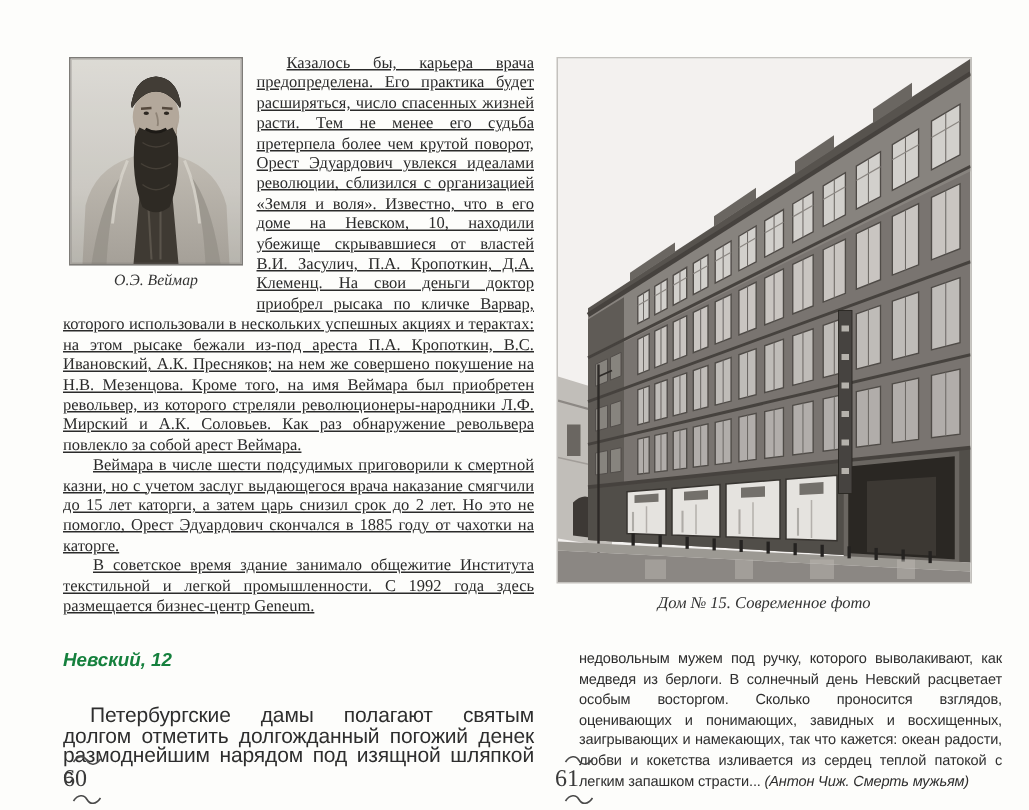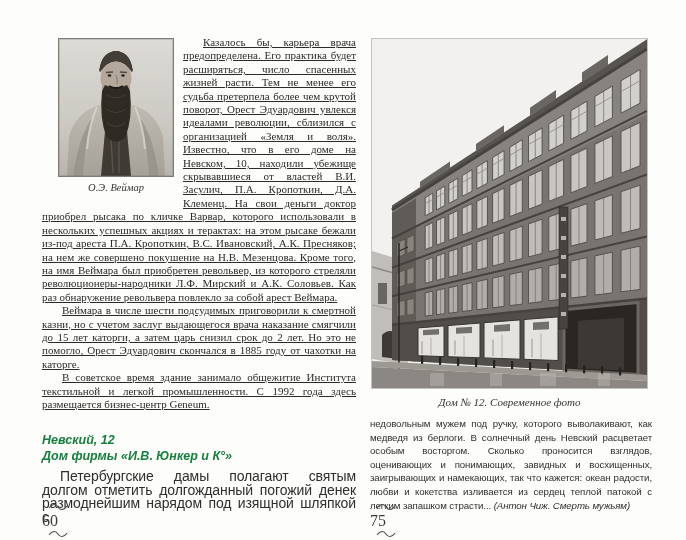--- a/index.html
+++ b/index.html
@@ -8,21 +8,21 @@
     background:#fdfdfb;color:#2b2b2b;
     font-family:"Liberation Serif", serif;
   }
   
   .left-body{
     position:absolute;left:42px;top:36px;width:314px;height:398px;
     overflow:hidden;
     font-size:11px;line-height:13.4px;text-align:justify;
   }
   .portrait-fig{
-    float:left;width:116px;margin:2px 9px 8px 16px;text-align:center;
+    float:left;width:116px;margin:2px 9px 8px 4px;text-align:center;
   }
   .portrait-frame{
     width:114px;height:137px;border:1px solid #7e7c78;background:#d8d6d1;
     display:block;
   }
   .fig-caption{
     font-style:italic;font-size:10.5px;margin-top:5px;line-height:12px;
     text-align:center;color:#333;
   }
   .para{margin:0;text-indent:20px;text-decoration:underline;}
@@ -41,21 +41,21 @@
   
   .building-frame{
     position:absolute;left:371px;top:38px;width:275px;height:349px;
     border:1px solid #c3c1bd;background:#fbfaf8;
   }
   .building-caption{
     position:absolute;left:371px;top:396px;width:277px;text-align:center;
     font-style:italic;font-size:11px;color:#333;
   }
   .quote-right{
-    position:absolute;left:370px;top:417px;width:282px;margin:0;
+    position:absolute;left:370px;top:417px;width:282px;margin:16px;
     font-family:"Liberation Sans", sans-serif;
     font-size:9.7px;line-height:13.6px;text-align:justify;
     color:#2e2e2e;letter-spacing:-0.1px;
   }
   .quote-right .attribution{font-style:italic;}
   
   .page-footer{
     position:absolute;top:503px;height:14px;
     font-size:16px;color:#3a3a3a;white-space:nowrap;
   }
@@ -114,21 +114,20 @@
     <figcaption class="fig-caption">О.Э. Веймар</figcaption>
   </figure>
 
   <p class="para">Казалось бы, карьера врача предопределена. Его практика будет расширяться, число спасенных жизней расти. Тем не менее его судьба претерпела более чем крутой поворот, Орест Эдуардович увлекся идеалами революции, сблизился с организацией «Земля и воля». Известно, что в его доме на Невском, 10, находили убежище скрывавшиеся от властей В.И. Засулич, П.А. Кропоткин, Д.А. Клеменц. На свои деньги доктор приобрел рысака по кличке Варвар, которого использовали в нескольких успешных акциях и терактах: на этом рысаке бежали из-под ареста П.А. Кропоткин, В.С. Ивановский, А.К. Пресняков; на нем же совершено покушение на Н.В. Мезенцова. Кроме того, на имя Веймара был приобретен револьвер, из которого стреляли революционеры-народники Л.Ф. Мирский и А.К. Соловьев. Как раз обнаружение револьвера повлекло за собой арест Веймара.</p>
   <p class="para">Веймара в числе шести подсудимых приговорили к смертной казни, но с учетом заслуг выдающегося врача наказание смягчили до 15 лет каторги, а затем царь снизил срок до 2 лет. Но это не помогло, Орест Эдуардович скончался в 1885 году от чахотки на каторге.</p>
   <p class="para">В советское время здание занимало общежитие Института текстильной и легкой промышленности. С 1992 года здесь размещается бизнес-центр Geneum.</p>
 </div>
 
 <div class="section-heading">
   <div>Невский, 12</div>
-  <div>Дом фирмы «И.В. Юнкер и К°»</div>
 </div>
 
 <p class="quote-left">Петербургские дамы полагают святым долгом отметить долгожданный погожий денек размоднейшим нарядом под изящной шляпкой с</p>
 
 <div class="page-footer footer-left">
   <svg class="swash" width="20" height="8" viewBox="0 0 20 8">
       <path d="M1,5 C4,0.5 8,0.5 10,4 C12,7.5 16,7.5 19,3" stroke="#4a4a4a" stroke-width="1.1" fill="none"></path>
     </svg><span class="pagenum">60</span><svg class="swash" width="20" height="8" viewBox="0 0 20 8">
       <path d="M1,5 C4,0.5 8,0.5 10,4 C12,7.5 16,7.5 19,3" stroke="#4a4a4a" stroke-width="1.1" fill="none"></path>
     </svg>
@@ -313,23 +312,23 @@
       <rect x="247" y="328.4117647058824" width="2.2" height="8" fill="#21201e"></rect>
       <polygon points="0,328 275,342 275,349 0,349" fill="#8e8b86"></polygon>
       <rect x="58" y="334" width="14" height="13" fill="#c4c1bb" opacity="0.45"></rect>
       <rect x="118" y="334" width="12" height="13" fill="#c4c1bb" opacity="0.45"></rect>
       <rect x="168" y="334" width="16" height="13" fill="#c4c1bb" opacity="0.45"></rect>
       <rect x="226" y="334" width="12" height="13" fill="#c4c1bb" opacity="0.45"></rect>
       <rect x="0" y="0" width="275" height="349" fill="#5a574f" opacity="0.05"></rect>
     </svg>
 </div>
 
-<div class="building-caption">Дом № 12. Современное фото</div>
+<div class="building-caption">Дом № 15. Современное фото</div>
 
 <p class="quote-right"><span>недовольным мужем под ручку, которого выволакивают, как медведя из берлоги. В солнечный день Невский расцветает особым восторгом. Сколько проносится взглядов, оценивающих и понимающих, завидных и восхищенных, заигрывающих и намекающих, так что кажется: океан радости, любви и кокетства изливается из сердец теплой патокой с легким запашком страсти... </span><span class="attribution">(Антон Чиж. Смерть мужьям)</span></p>
 
 <div class="page-footer footer-right">
   <svg class="swash" width="20" height="8" viewBox="0 0 20 8">
       <path d="M1,5 C4,0.5 8,0.5 10,4 C12,7.5 16,7.5 19,3" stroke="#4a4a4a" stroke-width="1.1" fill="none"></path>
-    </svg><span class="pagenum">75</span><svg class="swash" width="20" height="8" viewBox="0 0 20 8">
+    </svg><span class="pagenum">61</span><svg class="swash" width="20" height="8" viewBox="0 0 20 8">
       <path d="M1,5 C4,0.5 8,0.5 10,4 C12,7.5 16,7.5 19,3" stroke="#4a4a4a" stroke-width="1.1" fill="none"></path>
     </svg>
 </div>
 
 </body></html>

